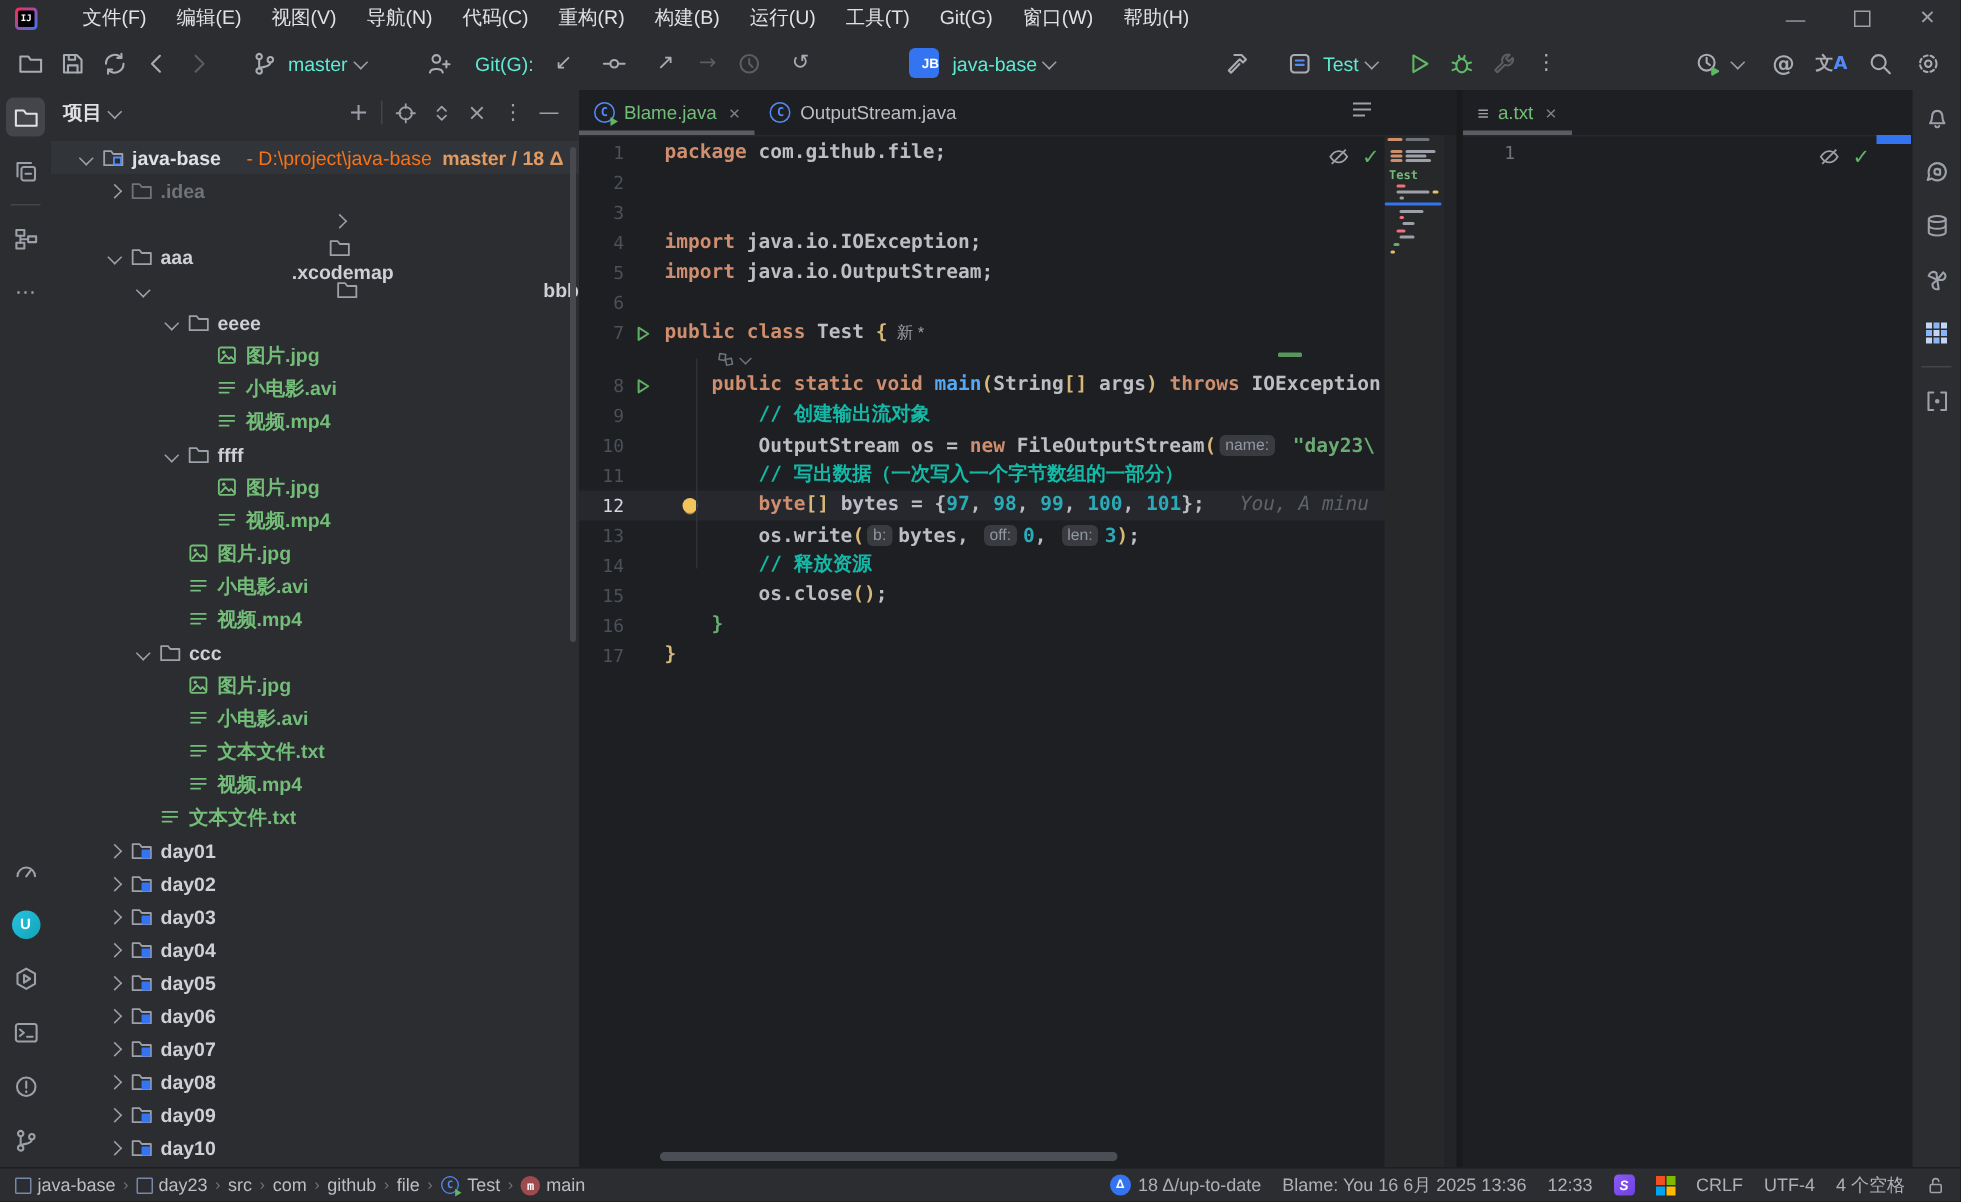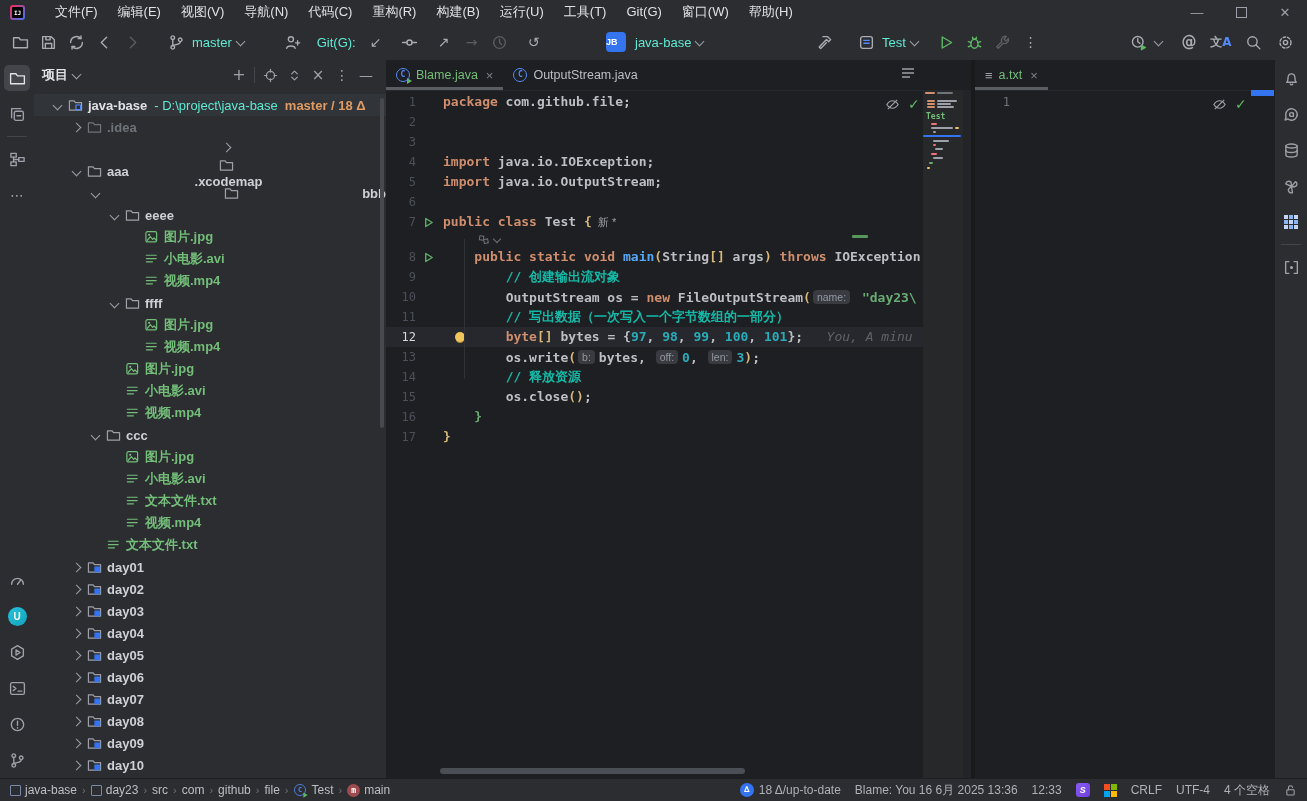--- a/index.html
+++ b/index.html
@@ -22,21 +22,21 @@
   #toolbar{position:absolute;top:24px;left:0;right:0;height:36px;background:#2b2d30;border-bottom:1px solid #1e1f22}
   .tbgroup{position:absolute;top:0;height:36px;display:flex;align-items:center}
   .tbi{min-width:26px;height:26px;border-radius:4px;display:flex;align-items:center;justify-content:center;color:#a9acb3;margin:0 1px}
   .tbi svg{width:17px;height:17px}
   .tbi.dis{color:#5a5d61}
   .tbi.green{color:#5fb865}
   .tblabel{color:#5eead4;margin:0 2px;white-space:nowrap}
   .chv{width:6px;height:6px;border-right:1.5px solid #9da0a8;border-bottom:1.5px solid #9da0a8;display:inline-block;transform:rotate(45deg);margin:0 5px 2px 3px}
   .chv.r{transform:rotate(-45deg);margin:0 3px}
   .tbspacer{display:inline-block}
-  .jb-badge{width:20px;height:20px;border-radius:4px;background:#3574f0;color:#fff;font:bold 9px/20px "Liberation Sans",sans-serif;text-align:left;margin-right:7px}
+  .jb-badge{width:20px;height:20px;border-radius:4px;background:#3574f0;color:#fff;font:bold 9px/20px "Liberation Sans",sans-serif;text-align:right;margin-right:7px}
 
   
   #main{position:absolute;top:60px;left:0;right:0;bottom:23px}
   #left-strip{position:absolute;left:0;top:0;bottom:0;width:34px;background:#2b2d30;border-right:1px solid #1e1f22;display:flex;flex-direction:column;align-items:center}
   #right-strip{position:absolute;right:0;top:0;bottom:0;width:32px;background:#2b2d30;border-left:1px solid #1e1f22;display:flex;flex-direction:column;align-items:center}
   .stripbtn{width:26px;height:26px;margin:5px 0;border-radius:5px;display:flex;align-items:center;justify-content:center;color:#9da0a8}
   .stripbtn svg{width:17px;height:17px}
   .stripbtn.active{background:#43454a;color:#dfe1e5}
   .strip-div{width:20px;height:1px;background:#43454a;margin:4px 0}
   .strip-flex{flex:1}
@@ -54,21 +54,21 @@
   .trow{height:22px;display:flex;align-items:center;white-space:nowrap;cursor:default}
   .trow.rootrow{background:#313438}
   .tchv{flex:0 0 18px;display:flex;align-items:center;justify-content:center}
   .tchv .chv{margin:0}
   .tico{flex:0 0 18px;display:flex;align-items:center;justify-content:center}
   .tico svg{width:15px;height:14px}
   .tlabel{margin-left:4px;color:#ced0d6;font-weight:600}
   .trow.new .tlabel,.trow.new .tico{color:#73bd79}
   .trow.dim .tlabel,.trow.dim .tico{color:#6f737a}
   .root-name{margin-left:4px;color:#dfe1e5;font-weight:bold}
-  .root-path{margin-left:7px;color:#5eead4}
+  .root-path{margin-left:17px;color:#f97316}
   .root-branch{margin-left:7px;color:#e09b63;font-weight:bold}
   #tree-scrollbar{position:absolute;right:2px;top:38px;width:4px;height:330px;border-radius:2px;background:#47494e}
 
   
   #editor{position:absolute;left:386px;right:32px;top:0;bottom:0;background:#1e1f22}
   #pane-left{position:absolute;left:0;top:0;bottom:0;width:585px;overflow:hidden}
   #splitter{position:absolute;left:585px;top:0;bottom:0;width:4px;background:#191a1c}
   #pane-right{position:absolute;left:589px;top:0;bottom:0;right:0;overflow:hidden}
   .tabbar{height:30px;display:flex;align-items:stretch;border-bottom:1px solid #26282e;position:relative}
   .tab{display:flex;align-items:center;gap:6px;padding:0 10px;color:#bcbec4;font-size:12.5px;position:relative}

